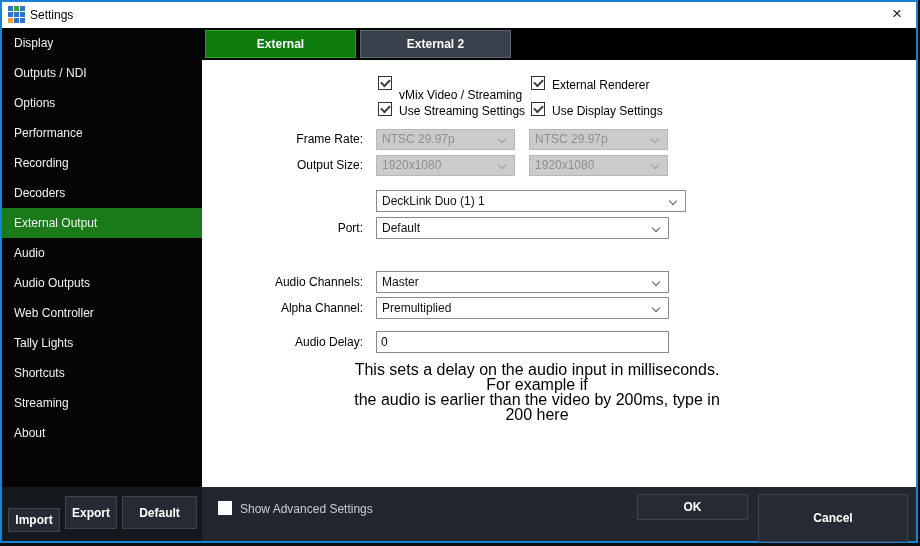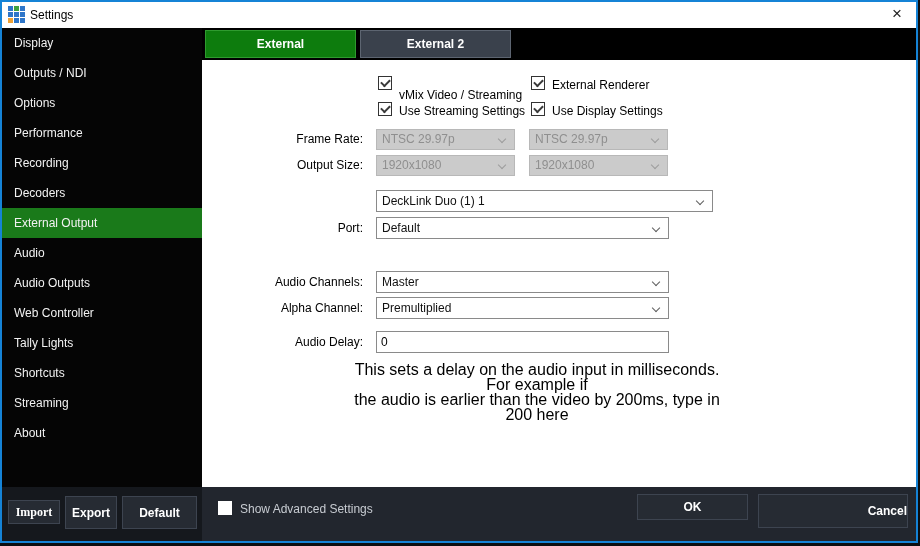--- a/index.html
+++ b/index.html
@@ -80,21 +80,21 @@
     <div class="nav-item selected">External Output</div>
     <div class="nav-item">Audio</div>
     <div class="nav-item">Audio Outputs</div>
     <div class="nav-item">Web Controller</div>
     <div class="nav-item">Tally Lights</div>
     <div class="nav-item">Shortcuts</div>
     <div class="nav-item">Streaming</div>
     <div class="nav-item">About</div>
 
     <div class="side-footer">
-      <button class="btn" style="left:6px; top:13px; width:52px; height:24px;font-family:Liberation Serif, serif;">Import</button>
+      <button class="btn" style="left:6px; top:21px; width:52px; height:24px;">Import</button>
       <button class="btn" style="left:63px; top:9px; width:52px; height:33px;">Export</button>
       <button class="btn" style="left:120px; top:9px; width:75px; height:33px;">Default</button>
     </div>
   </div>
 
   <div class="main">
     <div class="tab active" style="left:3px;">External</div>
     <div class="tab inactive" style="left:158px;">External 2</div>
 
     <div class="content">
@@ -122,21 +122,21 @@
       <span class="flabel" style="top:98px;">Output Size:</span>
       <div class="dd disabled" style="left:174px; top:95px; width:139px;">
         <span>1920x1080</span>
         <span class="chev"></span>
       </div>
       <div class="dd disabled" style="left:327px; top:95px; width:139px;">
         <span>1920x1080</span>
         <span class="chev"></span>
       </div>
 
-      <div class="dd" style="left:174px; top:130px; width:337px; height:22px;">
+      <div class="dd" style="left:174px; top:130px; width:310px; height:22px;">
         <span style="line-height:20px;">DeckLink Duo (1) 1</span>
         <span class="chev" style="top:7px;"></span>
       </div>
 
       <span class="flabel" style="top:161px;">Port:</span>
       <div class="dd" style="left:174px; top:157px; width:293px; height:22px;">
         <span style="line-height:20px;">Default</span>
         <span class="chev" style="top:7px;"></span>
       </div>
 
@@ -156,17 +156,17 @@
       <input class="tinput" style="left: 174px; top: 271px; width: 293px;" value="0">
 
       <div class="help">This sets a delay on the audio input in milliseconds. For example if
 the audio is earlier than the video by 200ms, type in 200 here</div>
     </div>
 
     <div class="footer">
       <span class="adv-cb"></span>
       <span class="adv-label">Show Advanced Settings</span>
       <button class="btn" style="left:435px; top:7px; width:111px; height:26px;">OK</button>
-      <button class="btn" style="left:556px; top:7px; width:150px; height:34px;text-align:right;">Cancel</button>
+      <button class="btn" style="left:556px; top:7px; width:150px; height:48px;">Cancel</button>
     </div>
   </div>
 
 </div>
 
 </body></html>

